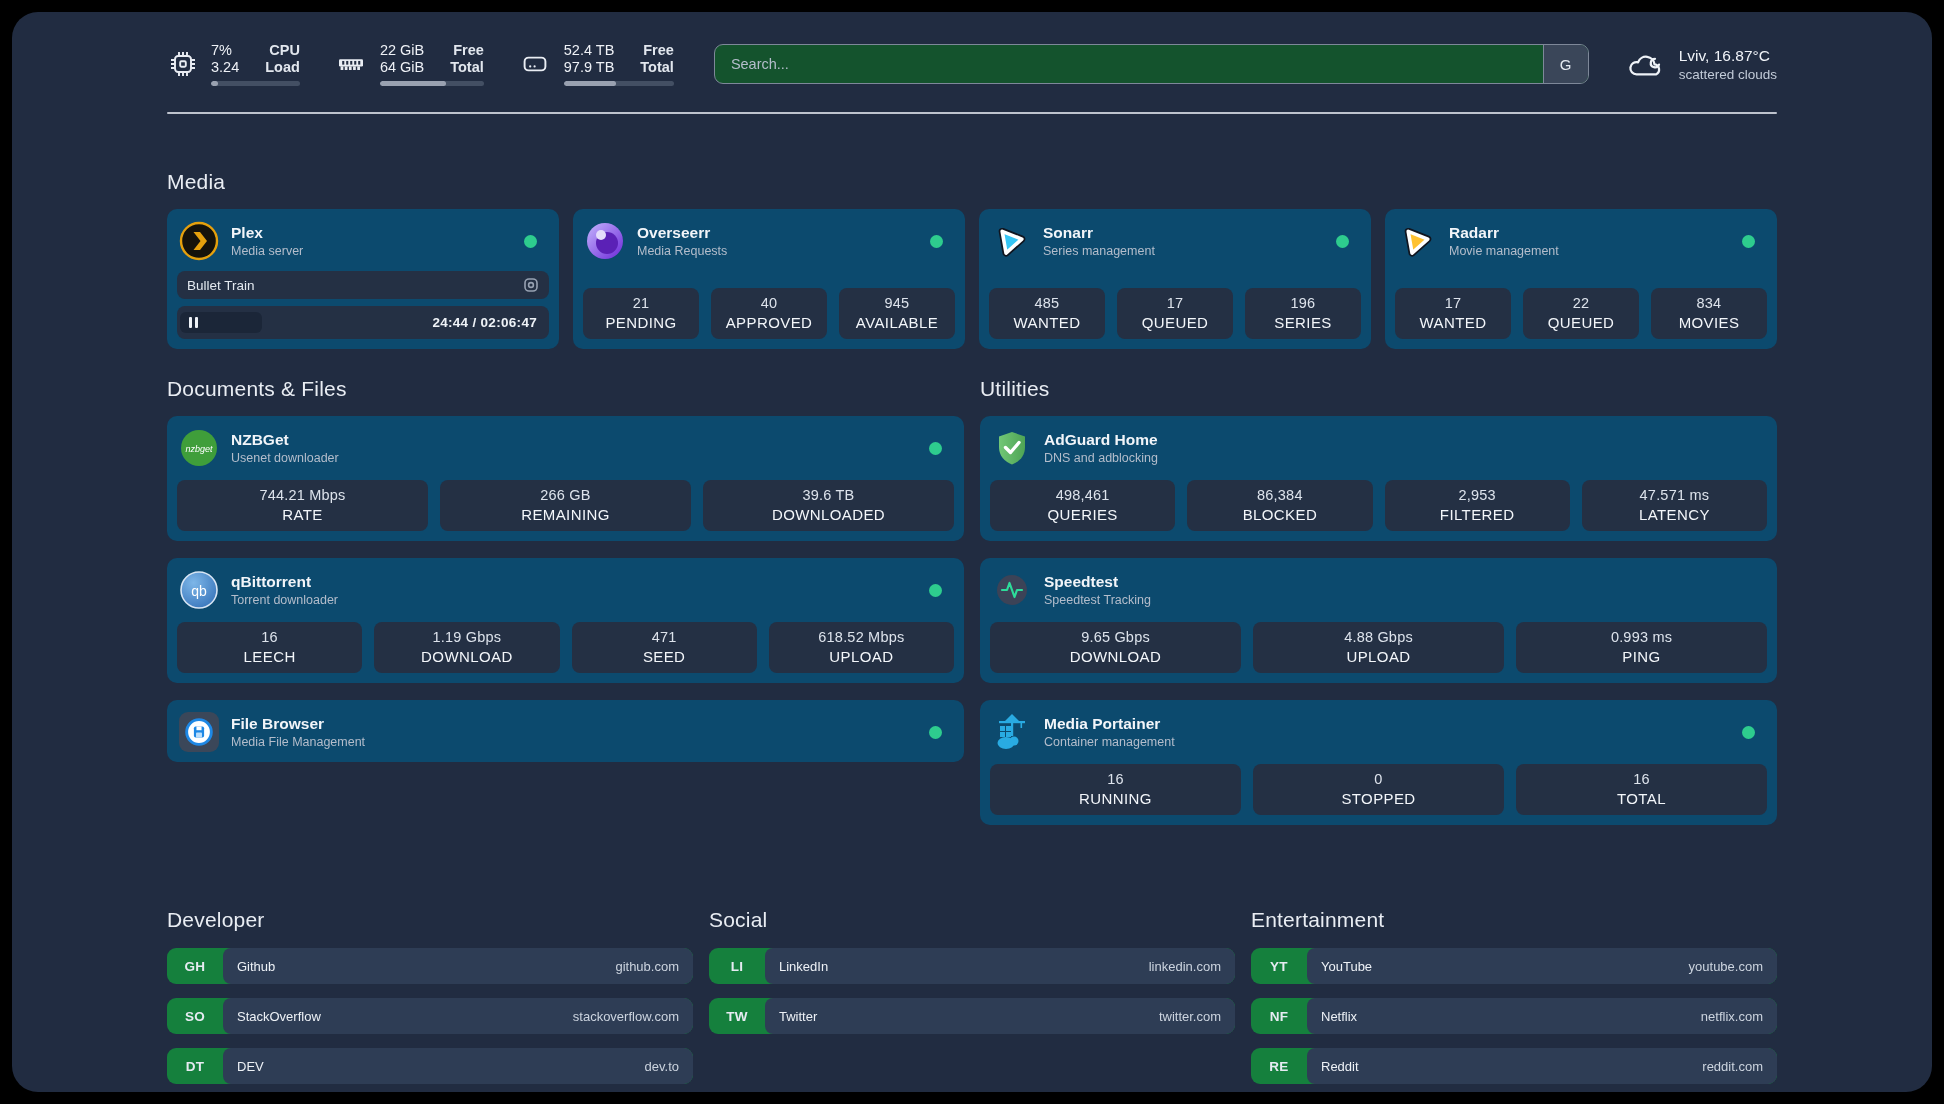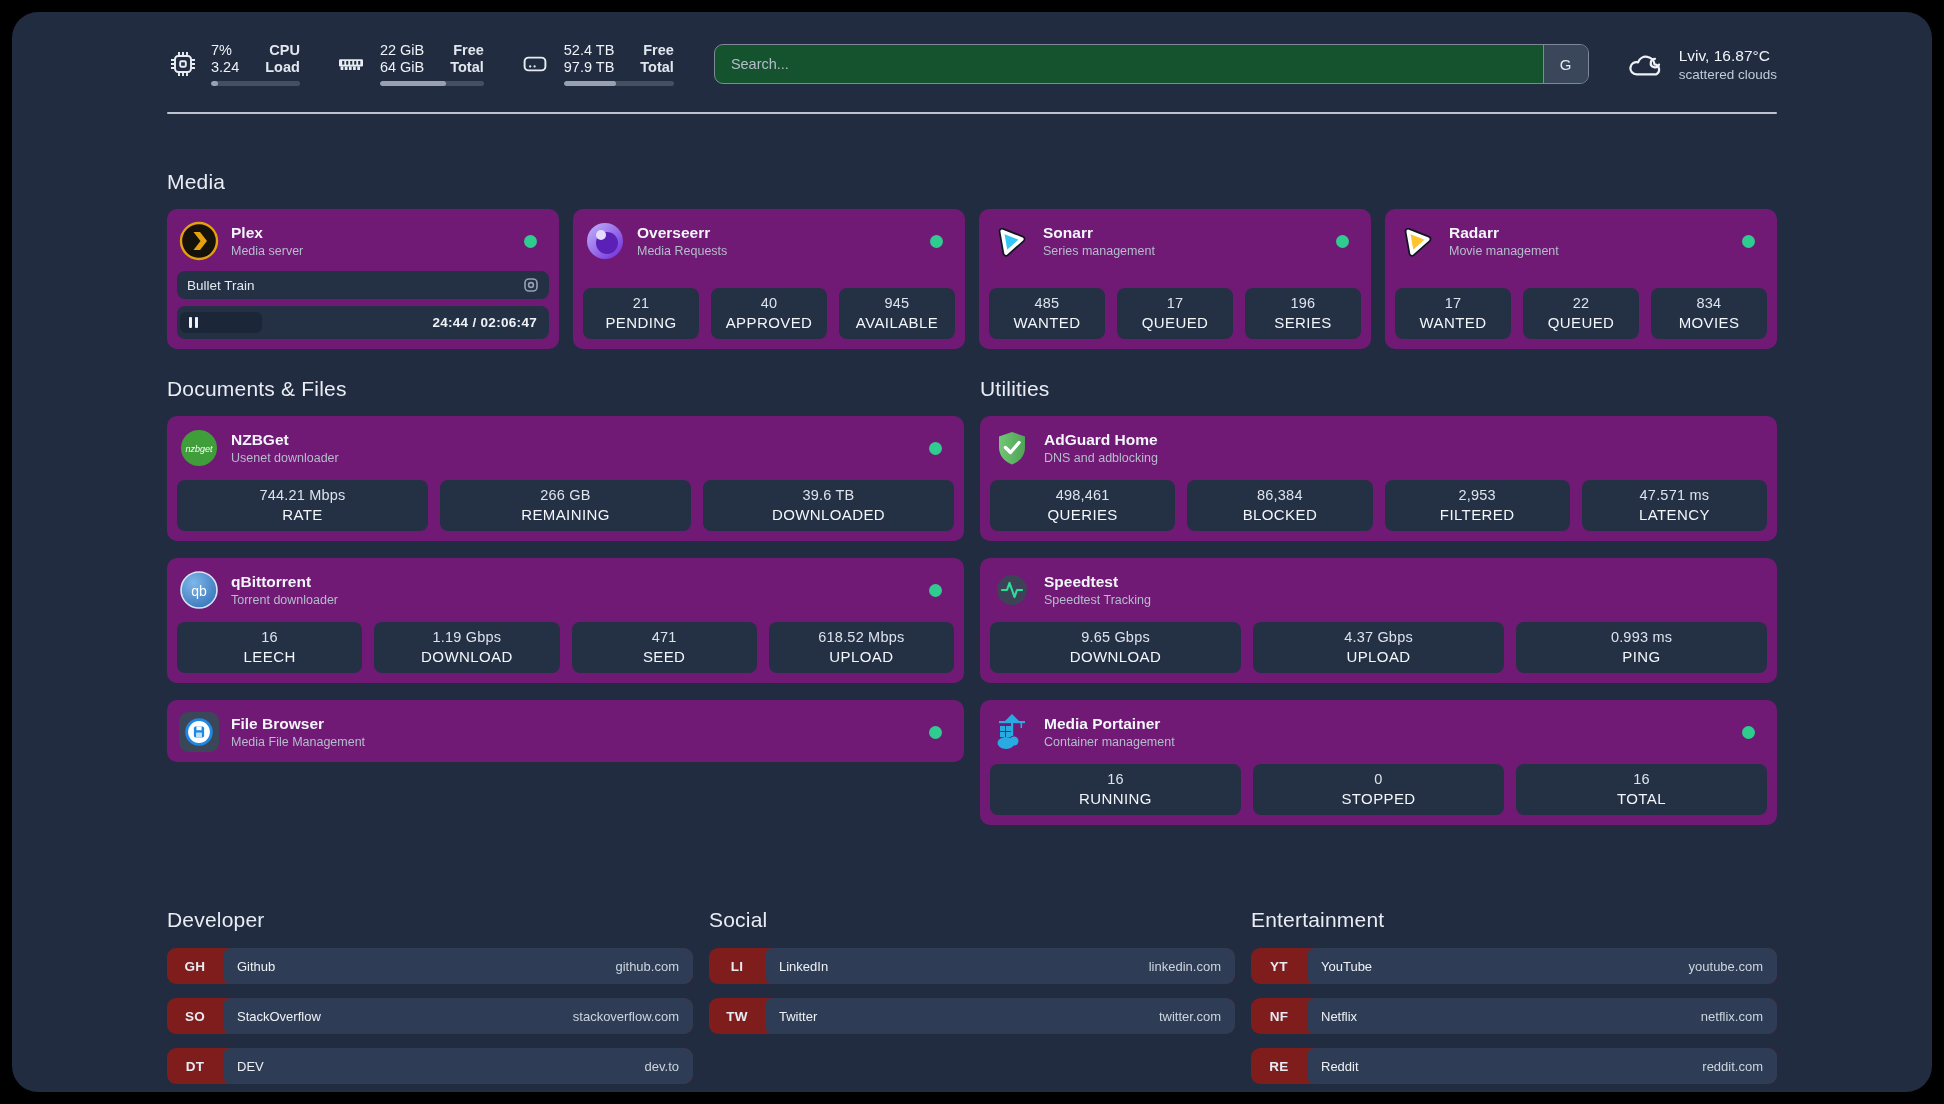--- a/index.html
+++ b/index.html
@@ -31,21 +31,21 @@
 
   
   .section-title{font-size:21px;font-weight:500;color:#e9edf3;letter-spacing:.2px;}
   .media-section{margin-top:56px;}
   .media-grid{display:grid;grid-template-columns:repeat(4,1fr);gap:14px;margin-top:15px;}
   .two-col{display:grid;grid-template-columns:1fr 1fr;gap:16px;margin-top:28px;}
   .col-stack{display:flex;flex-direction:column;}
   .col-stack .section-title{margin-bottom:15px;}
   .col-stack .card{margin-bottom:17px;}
 
-  .card{background:#701a75;border-radius:10px;padding:10px;display:flex;flex-direction:column;cursor:pointer;}
+  .card{background:#0c4a6e;border-radius:10px;padding:10px;display:flex;flex-direction:column;cursor:pointer;}
   .card.h-tall{min-height:106px;}
   .card.h-mid{min-height:100px;}
   .card-head{display:flex;align-items:center;gap:12px;padding:2px 4px 0 2px;}
   .app-icon{width:40px;height:40px;flex:0 0 40px;display:flex;align-items:center;justify-content:center;}
   .titles{display:flex;flex-direction:column;gap:2px;}
   .app-title{font-size:15.5px;font-weight:600;color:#f2f5f9;}
   .app-sub{font-size:12.5px;color:#b4bdcb;}
   .dot{width:13px;height:13px;border-radius:50%;background:#2ecc8e;margin-left:auto;margin-right:8px;flex:0 0 13px;}
   .stats-row{display:flex;gap:12px;margin-top:auto;padding-top:12px;}
   .tile{flex:1;background:#243044;border-radius:8px;text-align:center;padding:7px 4px 8px 4px;}
@@ -58,21 +58,21 @@
   .prog-row{display:flex;align-items:center;background:#243044;border-radius:8px;height:27px;
     padding:3px;margin-top:7px;position:relative;}
   .prog-fill{height:21px;background:#1b2638;border-radius:6px;display:flex;align-items:center;padding-left:9px;}
   .pausebars{display:flex;gap:3px;}
   .pausebars i{display:block;width:3px;height:11px;background:#eef2f7;border-radius:1px;}
   .prog-time{position:absolute;right:12px;font-size:13.5px;font-weight:600;color:#eef2f7;letter-spacing:.3px;}
 
   
   .links-row{display:grid;grid-template-columns:repeat(3,1fr);gap:16px;margin-top:66px;}
   .links-col .section-title{margin-bottom:16px;}
-  .linkitem{display:flex;align-items:stretch;height:36px;background:#7f1d1d;border-radius:9px;
+  .linkitem{display:flex;align-items:stretch;height:36px;background:#15803d;border-radius:9px;
     margin-bottom:14px;overflow:hidden;cursor:pointer;}
   .link-abbr{width:56px;display:flex;align-items:center;justify-content:center;font-size:13.5px;
     font-weight:700;color:#e6ebf2;letter-spacing:.3px;}
   .link-body{flex:1;background:#2e3d55;border-radius:8px;margin:0;display:flex;align-items:center;
     justify-content:space-between;padding:0 14px;}
   .link-name{font-size:13px;color:#edf1f6;}
   .link-url{font-size:13px;color:#ccd4df;}
 
   svg{display:block;}
 </style>
@@ -465,21 +465,21 @@
               <span class="app-title">Speedtest</span>
               <span class="app-sub">Speedtest Tracking</span>
             </span>
           </div>
           <div class="stats-row">
             <div class="tile">
               <div class="v">9.65 Gbps</div>
                 <div class="l">DOWNLOAD</div>
               </div>
             <div class="tile">
-              <div class="v">4.37 Gbps</div>
+              <div class="v">4.88 Gbps</div>
                 <div class="l">UPLOAD</div>
               </div>
             <div class="tile">
               <div class="v">0.993 ms</div>
                 <div class="l">PING</div>
               </div>
           </div>
         </div>
 
         <div class="card h-mid">

